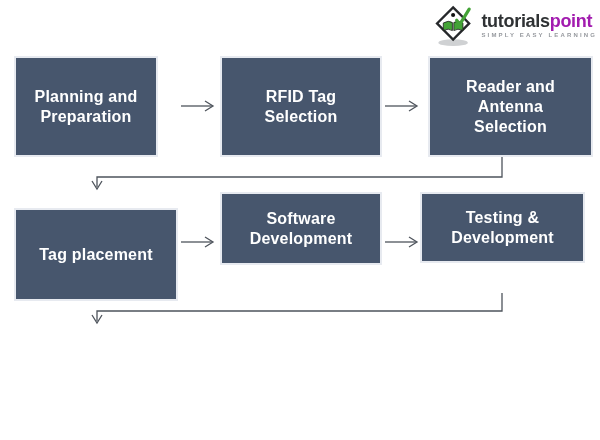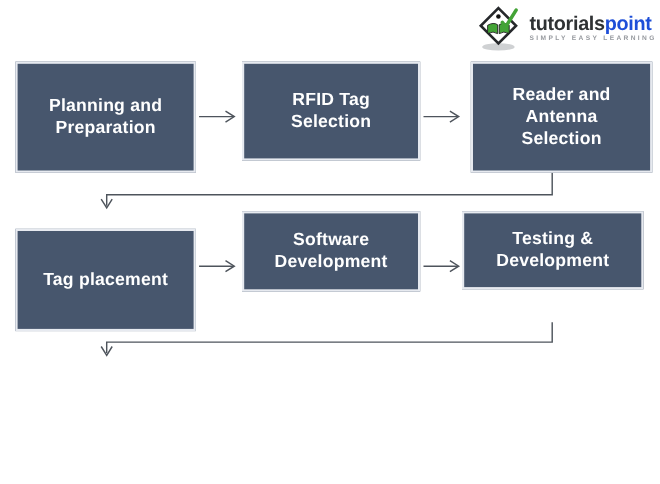--- a/index.html
+++ b/index.html
@@ -65,21 +65,21 @@
     margin-left: 2px;
     margin-top: 10px;
   }
   .brand {
     font-size: 18px;
     font-weight: bold;
     letter-spacing: -0.3px;
     color: #2f3234;
     line-height: 18px;
   }
-  .brand .accent { color: #1d4ed8; }
+  .brand .accent { color: #a21caf; }
   .tagline {
     margin-top: 2px;
     font-size: 6px;
     font-weight: bold;
     letter-spacing: 2.15px;
     color: #96999e;
     white-space: nowrap;
   }
 </style>
 </head>
@@ -111,25 +111,25 @@
       <line x1="385" y1="242" x2="416" y2="242"></line>
       <polyline points="409,237 417,242 409,247"></polyline>
     </g>
 
     <g>
       <path d="M502 293 L502 311 L97 311 L97 321"></path>
       <polyline points="92,315 97,323 102,315"></polyline>
     </g>
   </svg>
 
-  <div class="node" style="left:14px; top:56px; width:164px; height:101px;">
+  <div class="node" style="left:14px; top:56px; width:144px; height:101px;">
     <span class="node-label">Planning and
 Preparation</span>
   </div>
-  <div class="node" style="left:220px; top:56px; width:162px; height:90px;">
+  <div class="node" style="left:220px; top:56px; width:162px; height:101px;">
     <span class="node-label">RFID Tag
 Selection</span>
   </div>
   <div class="node" style="left:428px; top:56px; width:165px; height:101px;">
     <span class="node-label">Reader and
 Antenna
 Selection</span>
   </div>
 
   <div class="node" style="left:14px; top:208px; width:164px; height:93px;">

